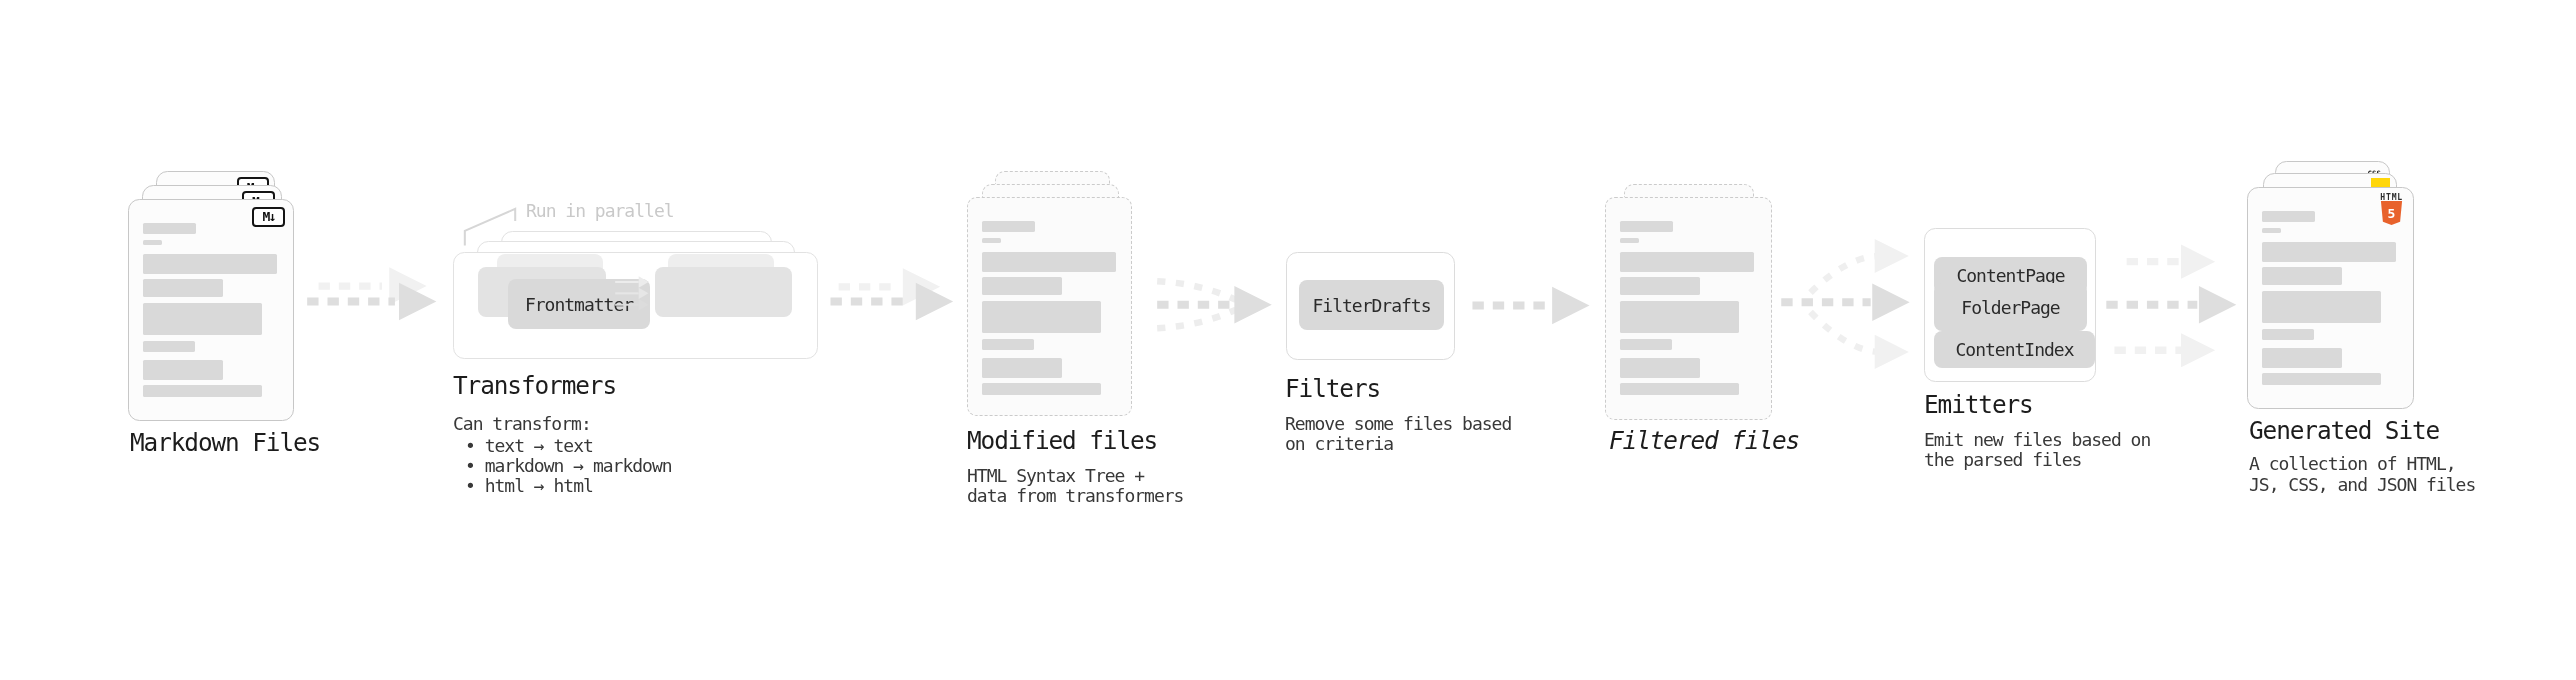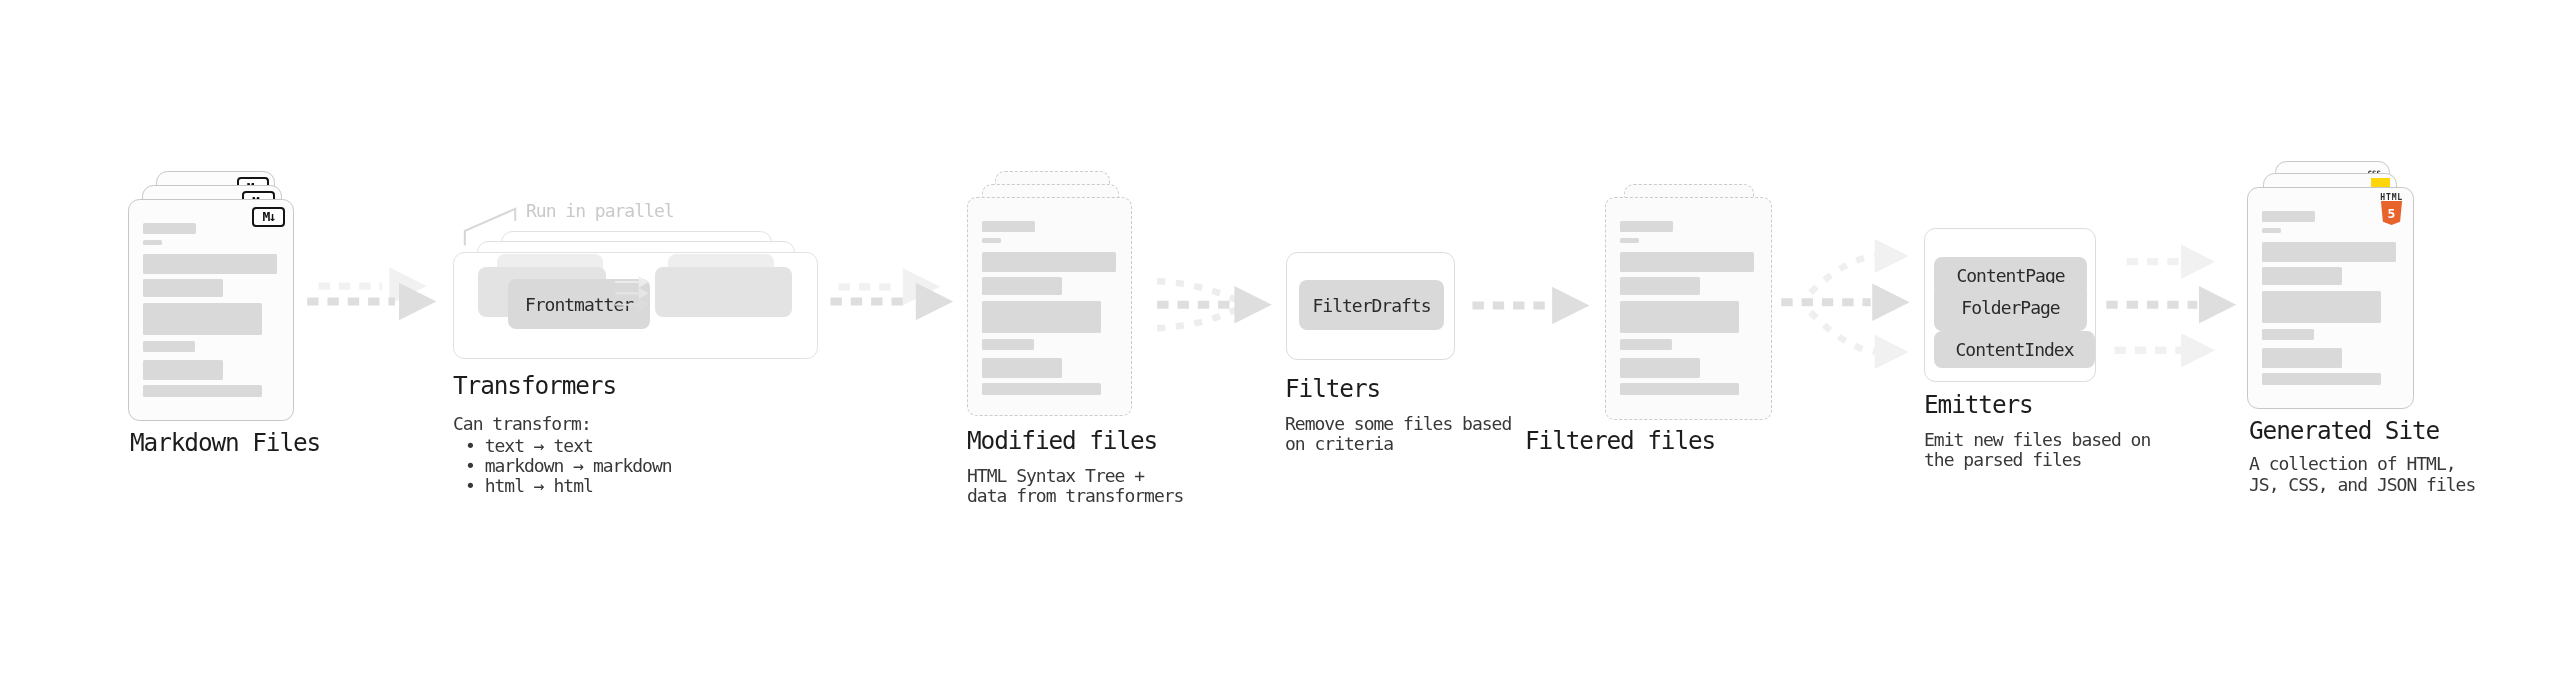--- a/index.html
+++ b/index.html
@@ -121,21 +121,21 @@
           <div class="bar" style="top: 0px; left: 0px; width: 53px; height: 11.4px; background: rgb(217, 217, 217);"></div>
           <div class="bar" style="top: 17px; left: 0px; width: 18.7px; height: 4.9px; background: rgb(217, 217, 217);"></div>
           <div class="bar" style="top: 31px; left: 0px; width: 134px; height: 19.5px; background: rgb(217, 217, 217);"></div>
           <div class="bar" style="top: 56px; left: 0px; width: 80px; height: 18px; background: rgb(217, 217, 217);"></div>
           <div class="bar" style="top: 80px; left: 0px; width: 119px; height: 32px; background: rgb(217, 217, 217);"></div>
           <div class="bar" style="top: 118px; left: 0px; width: 52px; height: 11.4px; background: rgb(217, 217, 217);"></div>
           <div class="bar" style="top: 137px; left: 0px; width: 80px; height: 19.5px; background: rgb(217, 217, 217);"></div>
           <div class="bar" style="top: 162px; left: 0px; width: 119px; height: 12.2px; background: rgb(217, 217, 217);"></div>
         </div>
     </div>
-    <div class="title" style="left:1525px;top:427px;">Filtered files</div>
+    <div class="title" style="left:1609px;top:427px;font-style:italic;">Filtered files</div>
   </div>
 
   <div class="stage">
     <div class="panel strong" style="left:1924px;top:228px;width:172px;height:154px;"></div>
     <div class="btn" style="left:1934px;top:237px;width:153px;height:37px;margin-top:20px;">ContentPage</div>
     <div class="btn" style="left:1934px;top:283px;width:153px;height:48px;">FolderPage</div>
     <div class="btn" style="left:1934px;top:331px;width:161px;height:37px;">ContentIndex</div>
     <div class="title" style="left:1924px;top:391px;">Emitters</div>
     <div class="body-text" style="left:1924px;top:430px;">Emit new files based on</div>
     <div class="body-text" style="left:1924px;top:450px;">the parsed files</div>

